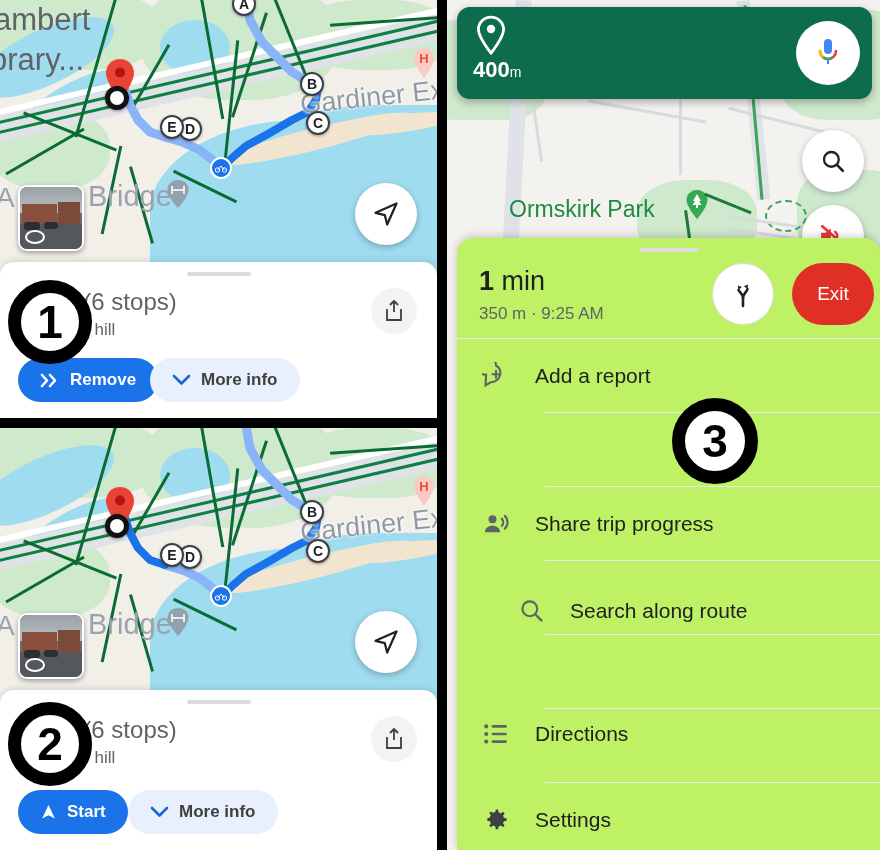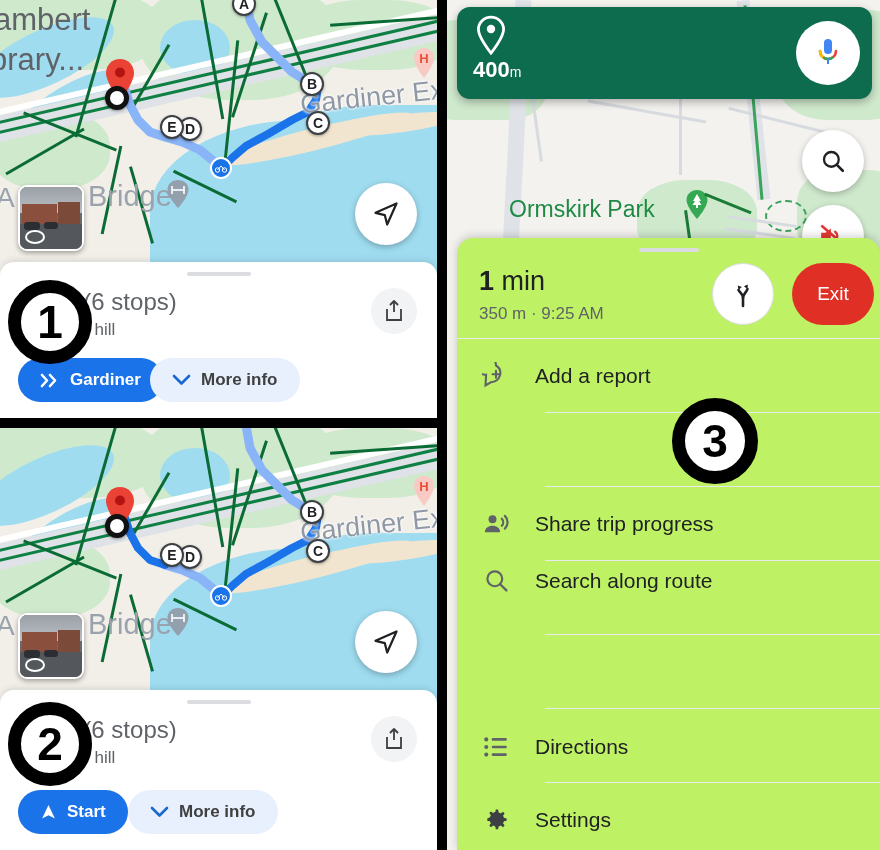--- a/index.html
+++ b/index.html
@@ -255,21 +255,21 @@
         <svg width="20" height="22" viewBox="0 0 20 22">
             <path d="M10 1v11" stroke="#3c4043" stroke-width="1.8" fill="none"></path>
             <path d="M6.5 4.5L10 1l3.5 3.5" fill="none" stroke="#3c4043" stroke-width="1.8" stroke-linecap="round" stroke-linejoin="round"></path>
             <path d="M3 9v11h14V9" fill="none" stroke="#3c4043" stroke-width="1.8"></path>
           </svg>
       </div>
       <div class="pill primary">
         <svg width="20" height="15" viewBox="0 0 20 15">
             <path d="M2 2l5 5.5L2 13M10 2l5 5.5L10 13" fill="none" stroke="#fff" stroke-width="2.6" stroke-linecap="round" stroke-linejoin="round"></path>
           </svg>
-        <span>Gardiner</span>
+        <span>Remove</span>
       </div>
       <div class="pill secondary" style="left:150px;">
         <svg width="19" height="12" viewBox="0 0 19 12">
             <path d="M2 2l7.5 7.5L17 2" fill="none" stroke="#1967d2" stroke-width="2.6" stroke-linecap="round" stroke-linejoin="round"></path>
           </svg>
         <span>More info</span>
       </div>
     </div>
 
     <div class="badge" style="left:8px;top:280px;width:84px;height:84px;">1</div>
@@ -505,34 +505,34 @@
               <circle cx="9" cy="8" r="3.4" fill="#5f6368"></circle>
               <path d="M2.5 19c0-3.6 2.9-5.6 6.5-5.6s6.5 2 6.5 5.6z" fill="#5f6368"></path>
               <path d="M17 7.5a4.5 4.5 0 0 1 0 6" fill="none" stroke="#5f6368" stroke-width="1.9" stroke-linecap="round"></path>
               <path d="M19.6 5a7.6 7.6 0 0 1 0 11" fill="none" stroke="#5f6368" stroke-width="1.9" stroke-linecap="round"></path>
             </svg>
         </div>
         <span class="menu-label">Share trip progress</span>
       </div>
       <div class="ns-divider" style="top:322px;left:88px;"></div>
 
-      <div class="menu-item" style="top:306px;">
+      <div class="menu-item" style="top:336px;margin-left:35px;">
         <div class="menu-icon">
           <svg width="27" height="27" viewBox="0 0 24 24">
               <circle cx="10.5" cy="10.5" r="6.6" fill="none" stroke="#5f6368" stroke-width="1.9"></circle>
               <line x1="15.3" y1="15.3" x2="20.8" y2="20.8" stroke="#5f6368" stroke-width="2.1" stroke-linecap="round"></line>
             </svg>
         </div>
         <span class="menu-label">Search along route</span>
       </div>
       <div class="ns-divider" style="top:396px;left:88px;"></div>
 
       <div class="ns-divider" style="top:470px;left:88px;"></div>
 
-      <div class="menu-item" style="top:472px;">
+      <div class="menu-item" style="top:459px;">
         <div class="menu-icon">
           <svg width="26" height="22" viewBox="0 0 24 20">
               <g fill="#5f6368">
                 <circle cx="3" cy="3" r="1.9"></circle>
                 <circle cx="3" cy="10" r="1.9"></circle>
                 <circle cx="3" cy="17" r="1.9"></circle>
                 <rect x="8" y="1.8" width="14" height="2.4" rx="1.2"></rect>
                 <rect x="8" y="8.8" width="14" height="2.4" rx="1.2"></rect>
                 <rect x="8" y="15.8" width="14" height="2.4" rx="1.2"></rect>
               </g>

